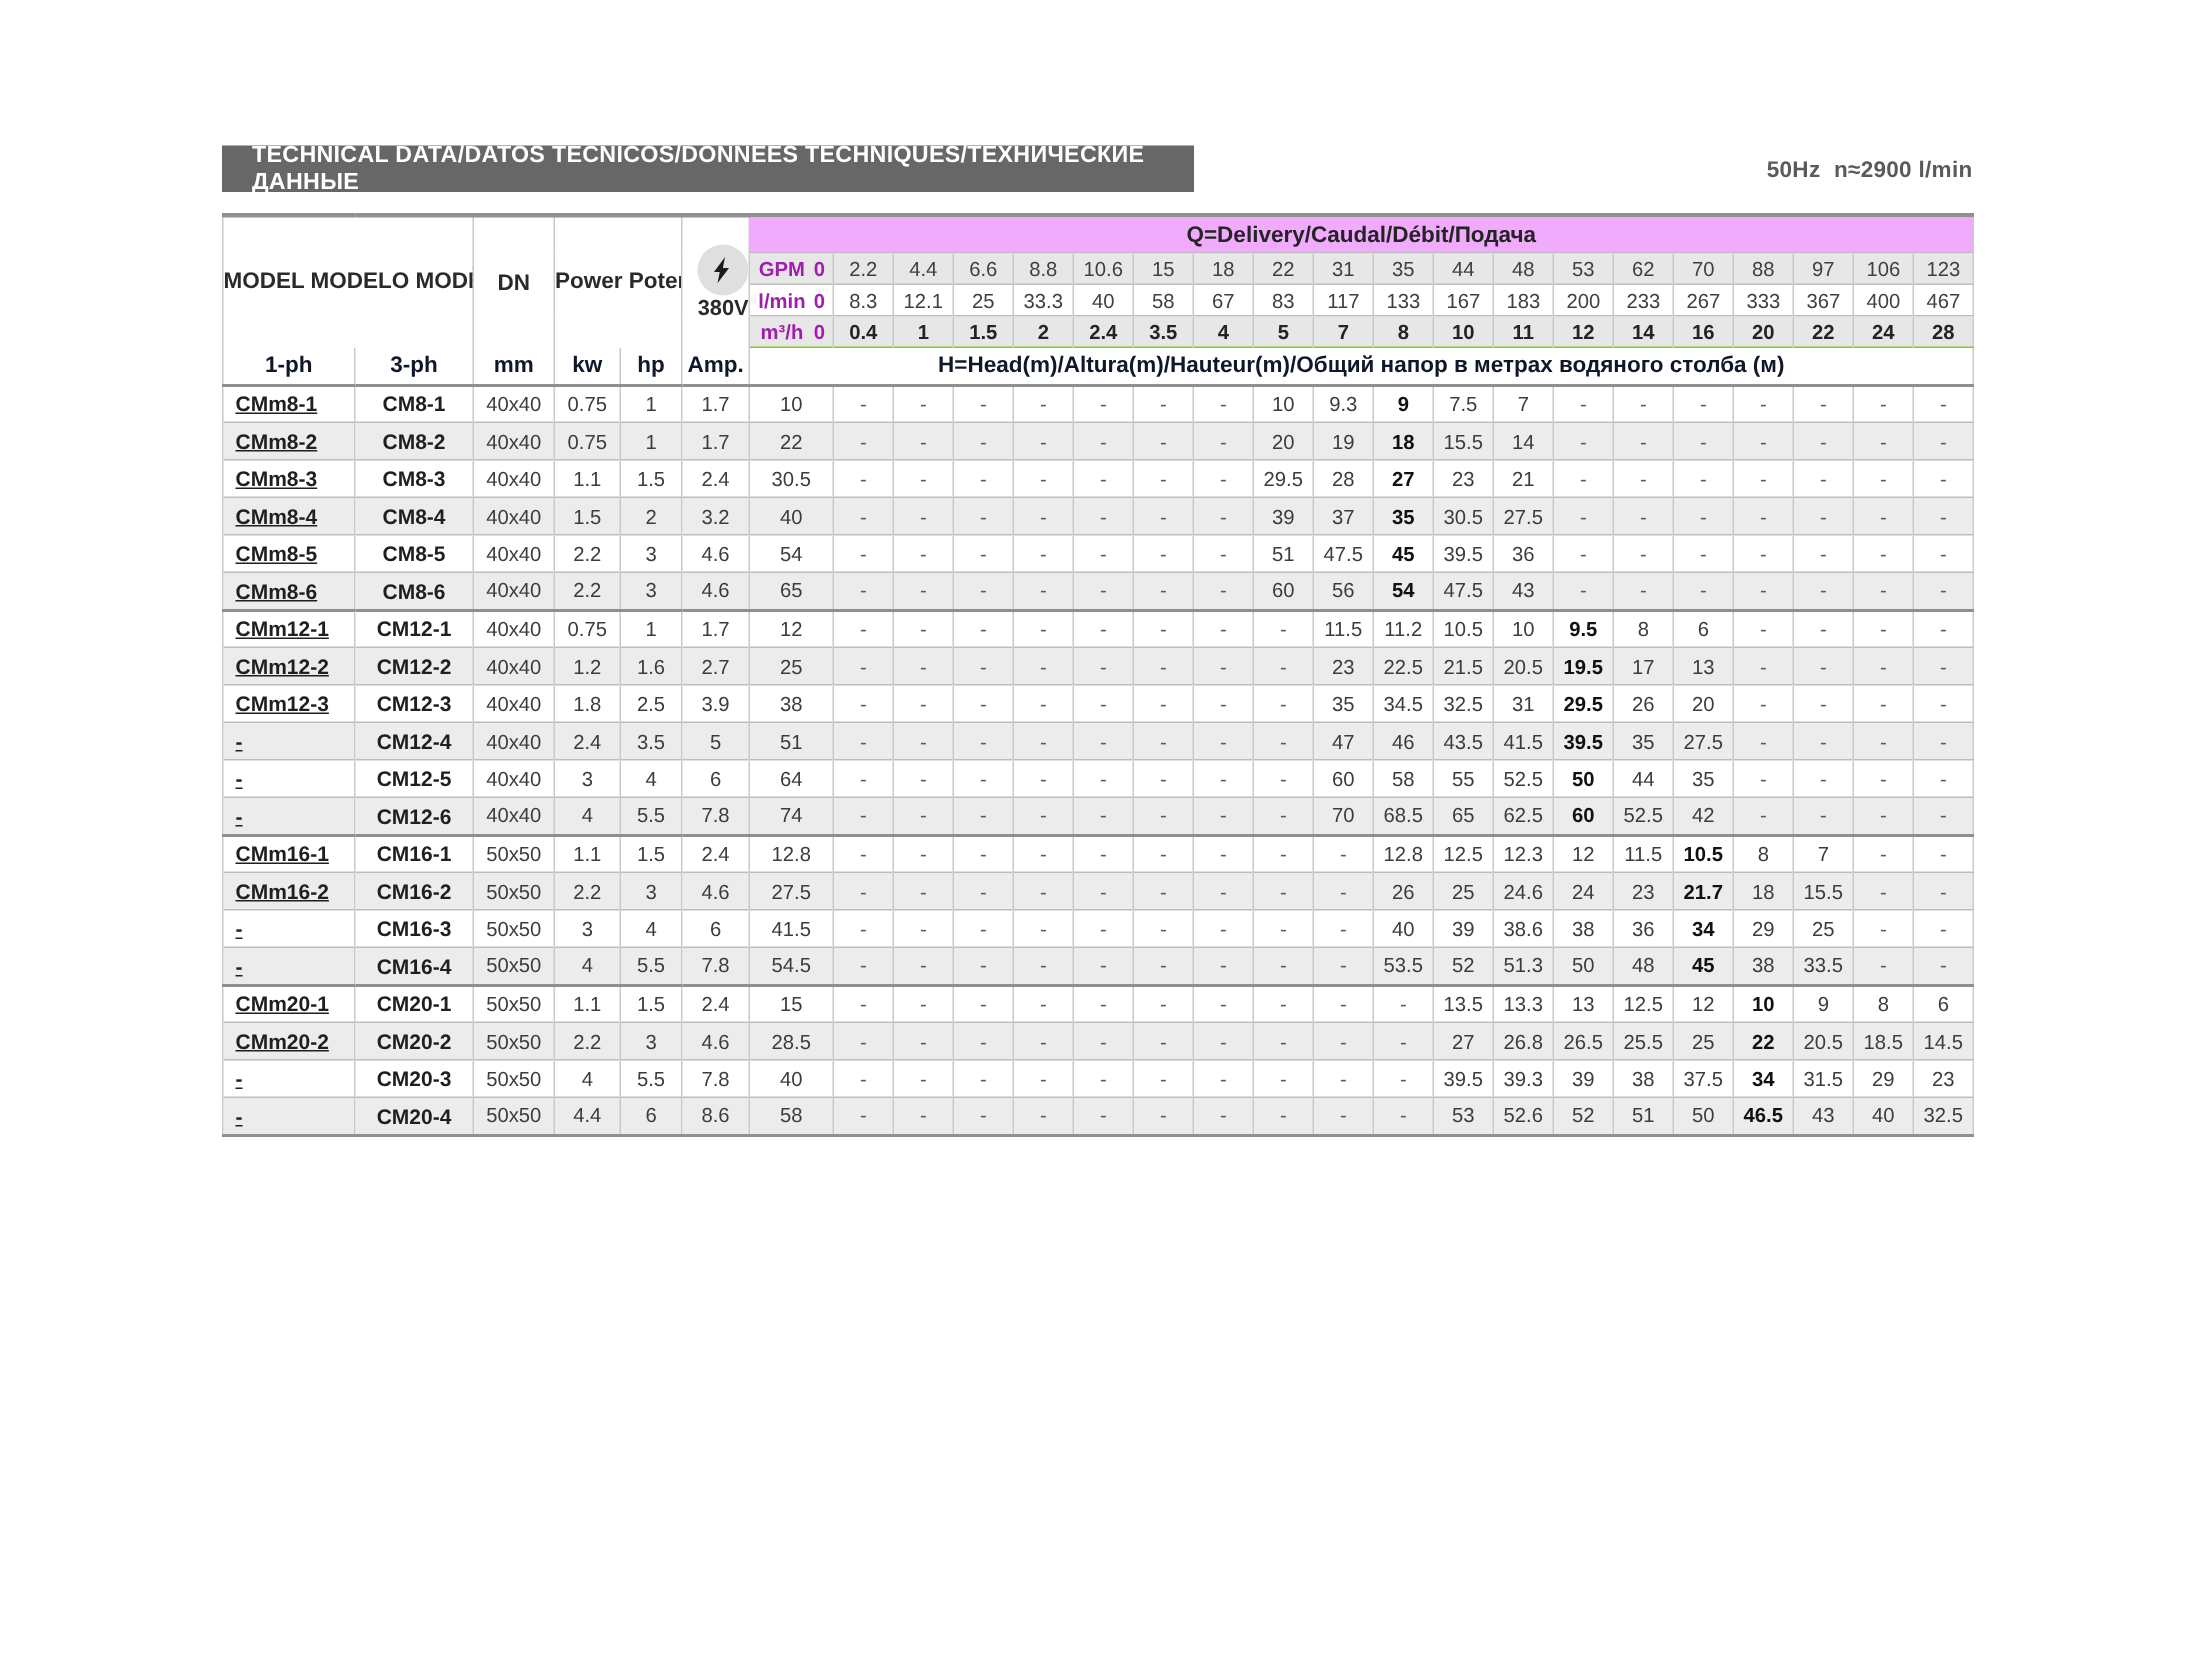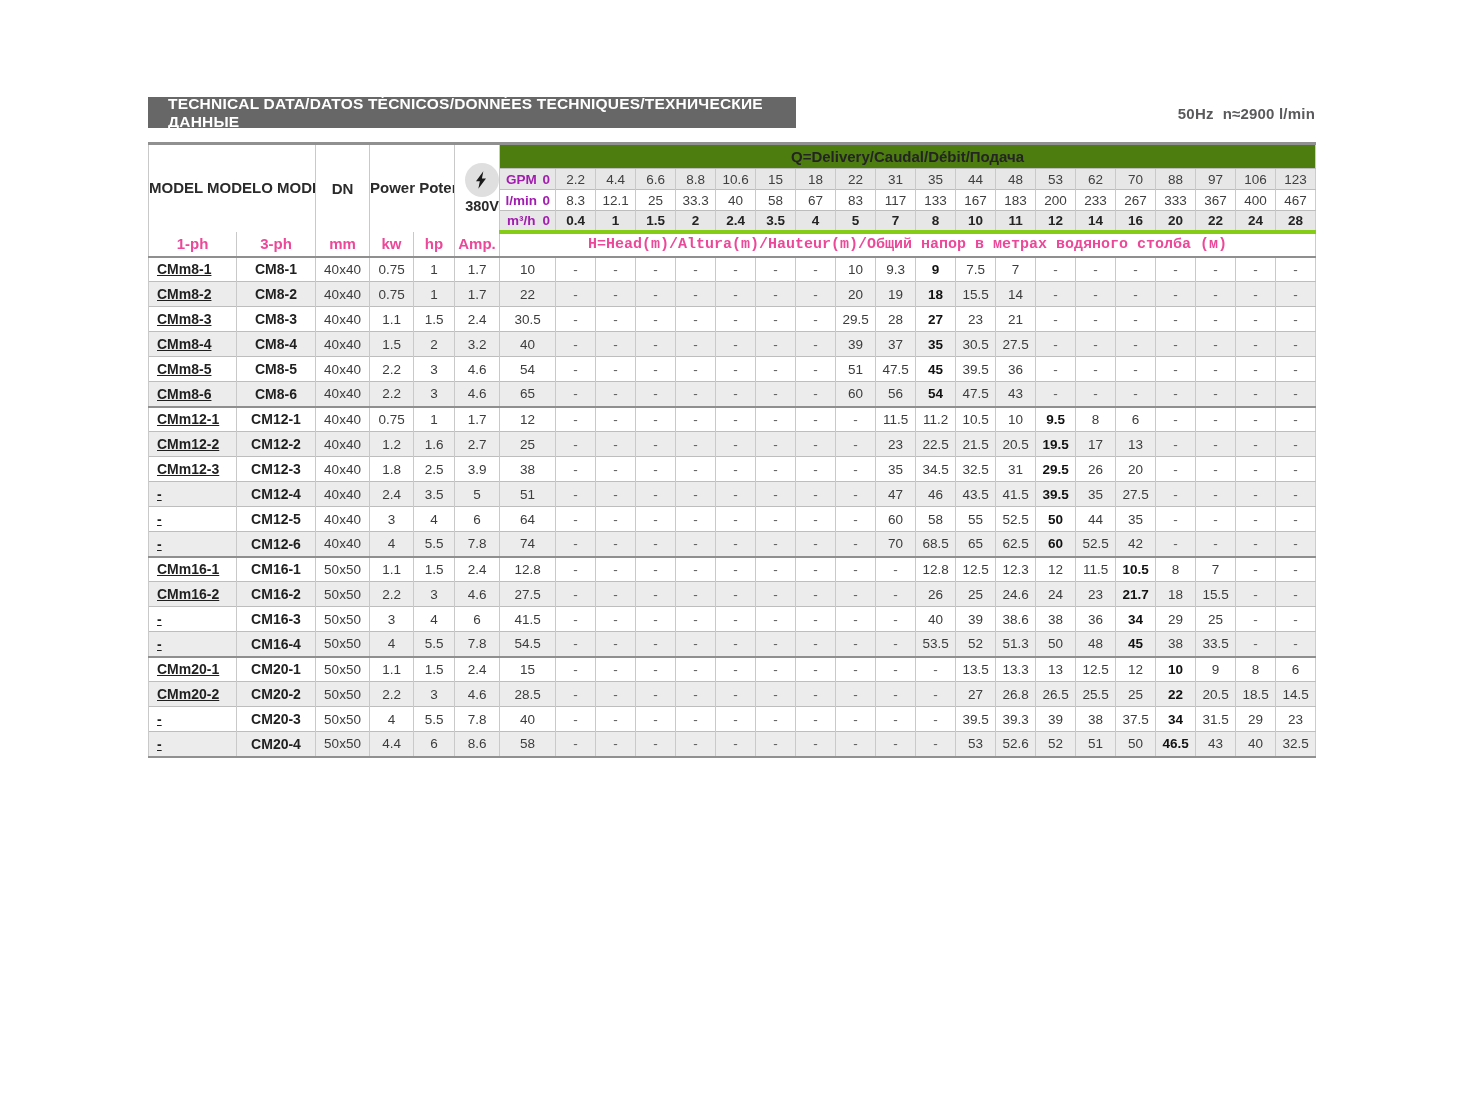--- a/index.html
+++ b/index.html
@@ -27,48 +27,48 @@
   .data-table th,.data-table td{
     padding:0;text-align:center;vertical-align:middle;
     border-left:1px solid #c9c9c9;border-top:1px solid #bdbdbd;
     overflow:hidden;white-space:nowrap;
   }
   tr.top-row th{border-top:none;}
   tr.q-row-h{height:25px;}
   tr.flow-row{height:21px;}
   tr.sub-row{height:25px;}
   tr.sub-row th{border-top:none;}
-  tr.sub-row th.h-cell{border-top:4px solid #84cc16;font-family:Liberation Mono, monospace;}
+  tr.sub-row th.h-cell{border-top:1px solid #84cc16;}
   tbody tr{height:25px;}
   tbody tr:nth-child(even){background:#ececec;}
   tbody tr td{border-top:1px solid #bdbdbd;}
   tbody tr:first-child td,tbody tr.group-start td{border-top:2px solid #8f8f8f;}
   .model-h,.power-h{
     font-weight:bold;font-size:15px;color:#2a2a2a;
     white-space:pre-line;line-height:1.35;
   }
   .dn-h{font-weight:bold;font-size:15px;color:#2a2a2a;}
   .volt-h{font-weight:bold;font-size:14.5px;color:#2a2a2a;}
   .volt-wrap{display:flex;flex-direction:column;align-items:flex-end;gap:1px;}
   .bolt-circle{
     width:34px;height:34px;border-radius:50%;background:#dfdfe0;
     display:flex;align-items:center;justify-content:center;
   }
   .bolt-circle svg{width:20px;height:20px;fill:#1b1b1b;}
-  .q-h{font-weight:bold;font-size:15px;color:#242424;background:#4d7c0f;}
+  .q-h{font-weight:bold;font-size:15px;color:#242424;background:#f0abfc;}
   .h-cell{font-weight:bold;font-size:14.5px;color:#242424;background:#ffffff;}
   .flow-label{
     font-weight:bold;font-size:13.5px;color:#a21caf;
     text-align:left;padding-left:4px;
   }
   .flow-label .zero{float:right;padding-right:5px;}
   tr.shaded{background:#e7e7e7;}
   tr.flow-bold td{font-weight:bold;color:#242424;}
   .flow-val{font-size:13.5px;color:#404040;}
-  .sub-row th{font-weight:bold;font-size:15px;color:#ec4899;margin-top:47px;}
+  .sub-row th{font-weight:bold;font-size:15px;color:#0f172a;margin-top:47px;}
   td.model{font-weight:bold;font-size:14px;color:#1f1f1f;}
   td.model-left{text-align:left;padding-left:8px;text-decoration:underline;}
   td.dash{color:#5a5a5a;}
   td.rated{font-weight:bold;color:#111111;}
 </style>
 </head>
 <body>
 
 <div class="title-bar">
   <span>TECHNICAL DATA/DATOS TÉCNICOS/DONNÉES TECHNIQUES/ТЕХНИЧЕСКИЕ ДАННЫЕ</span>

